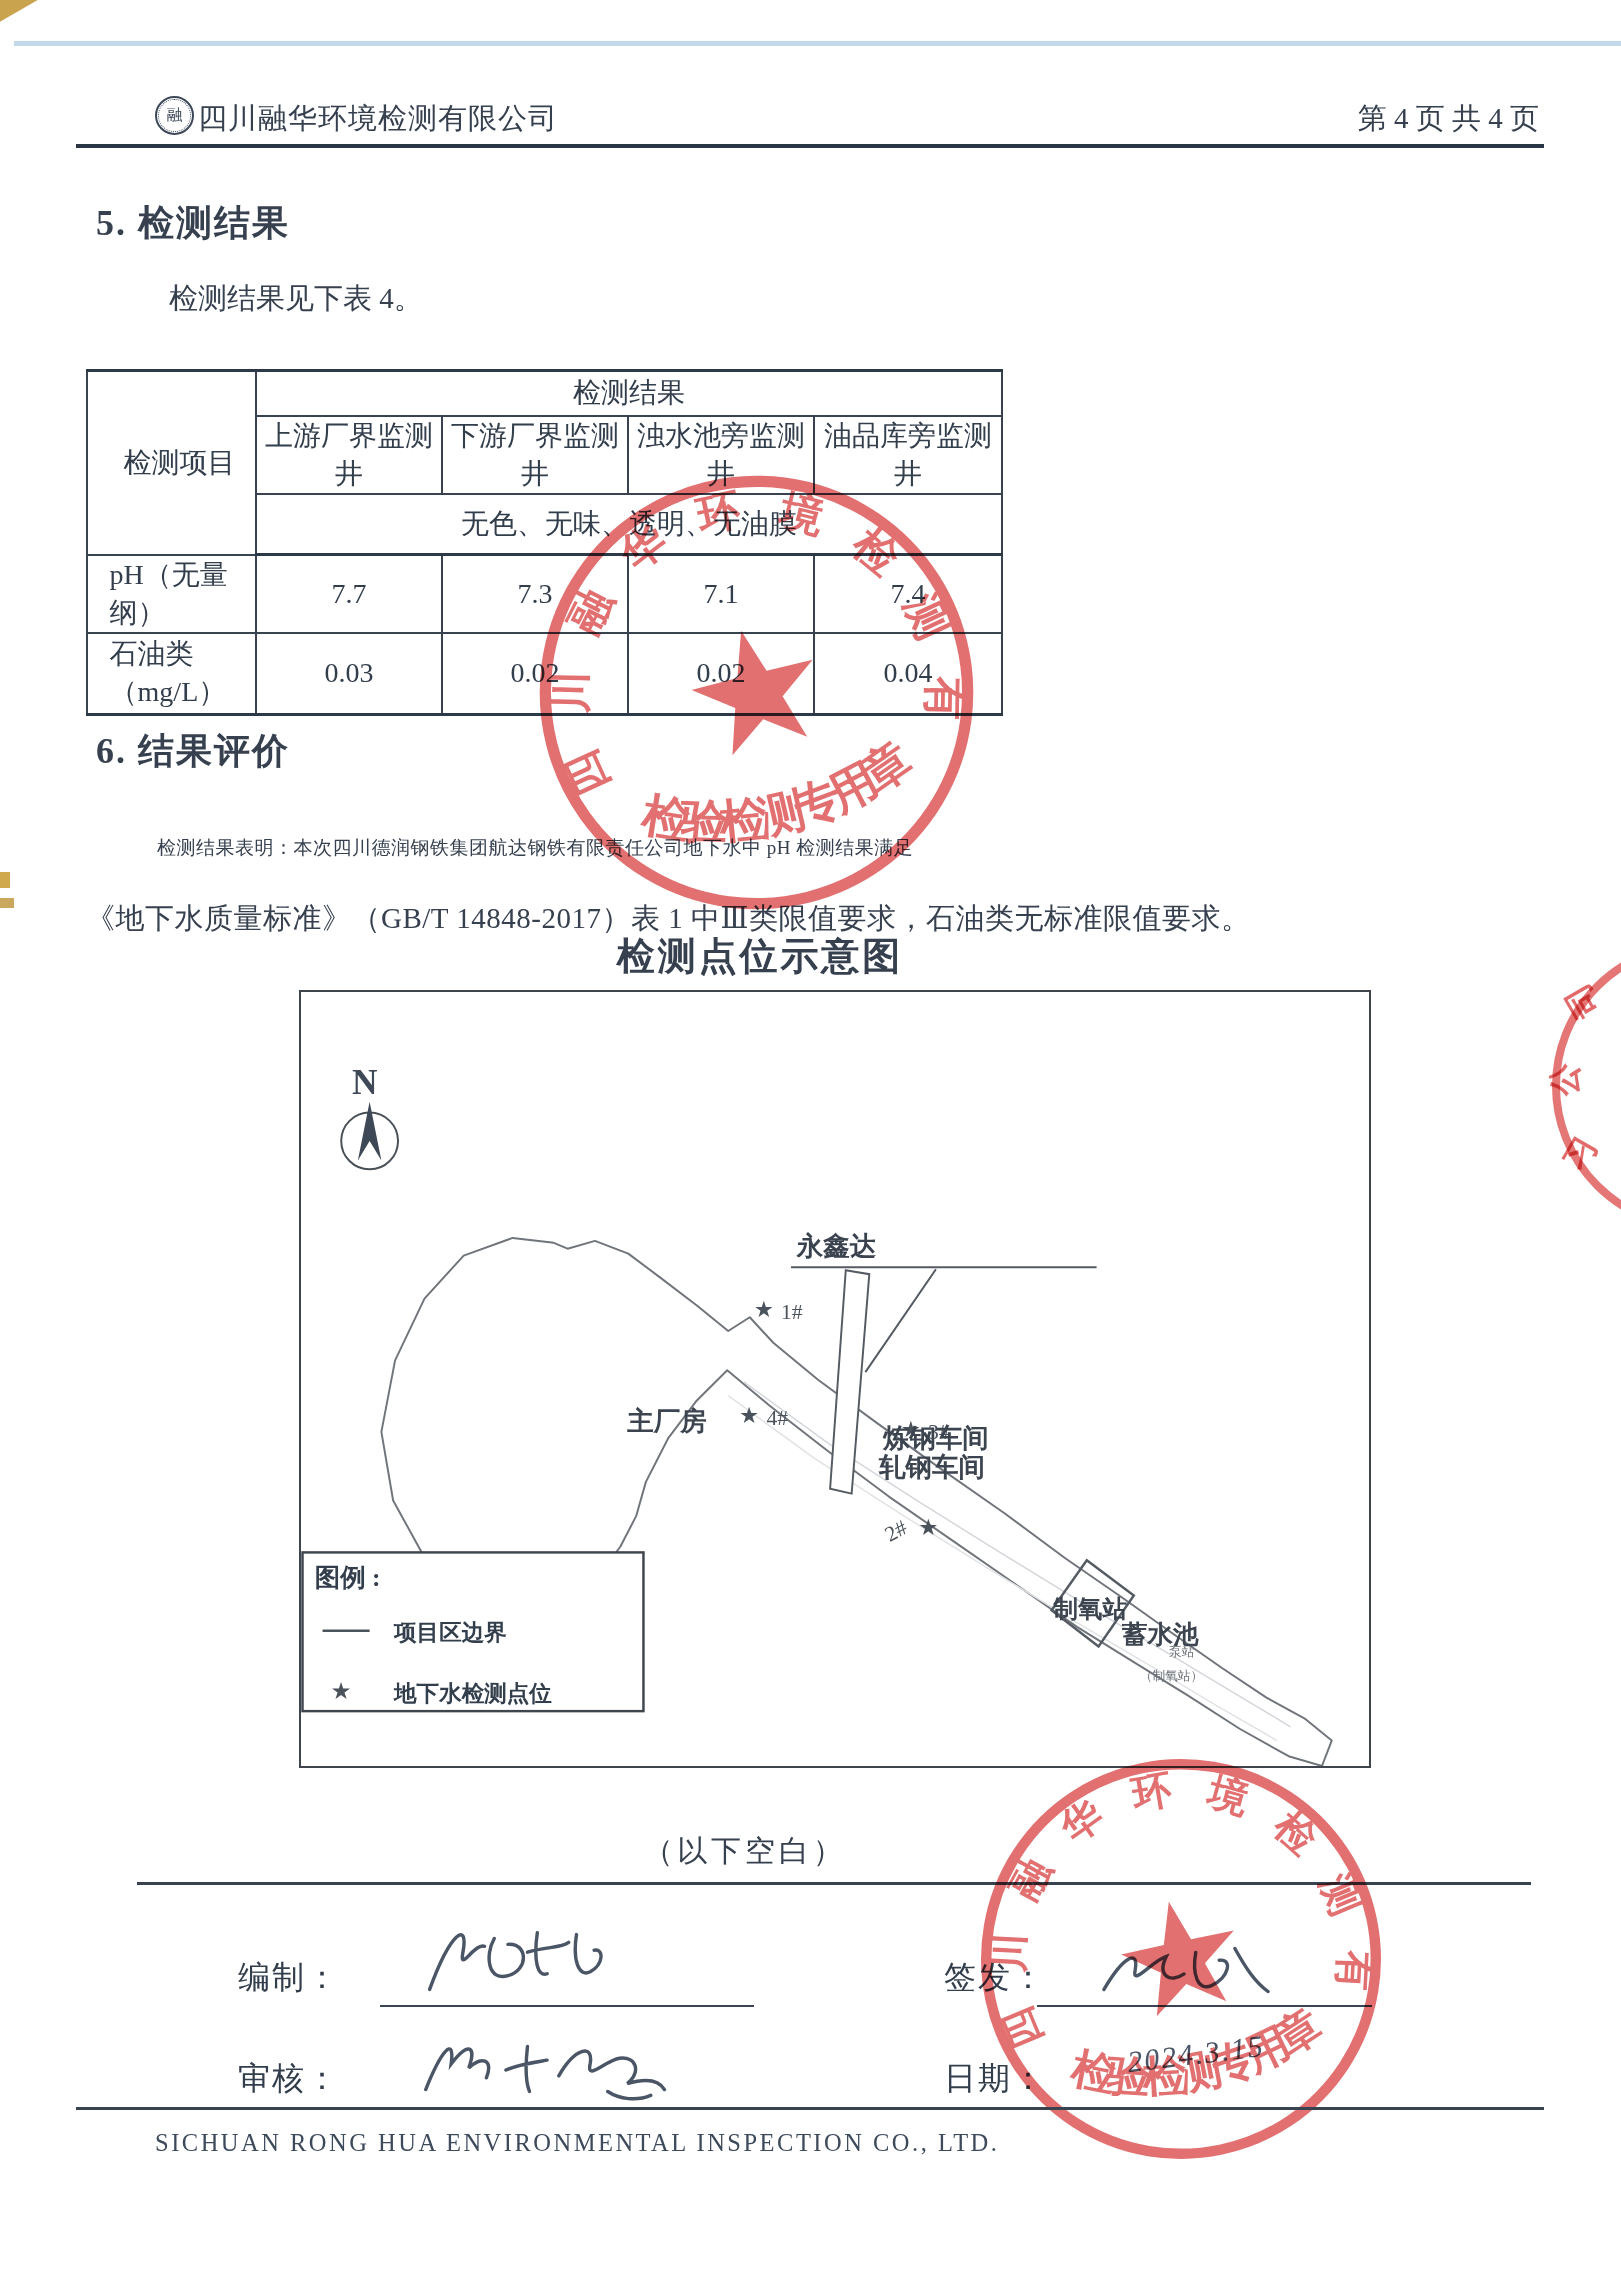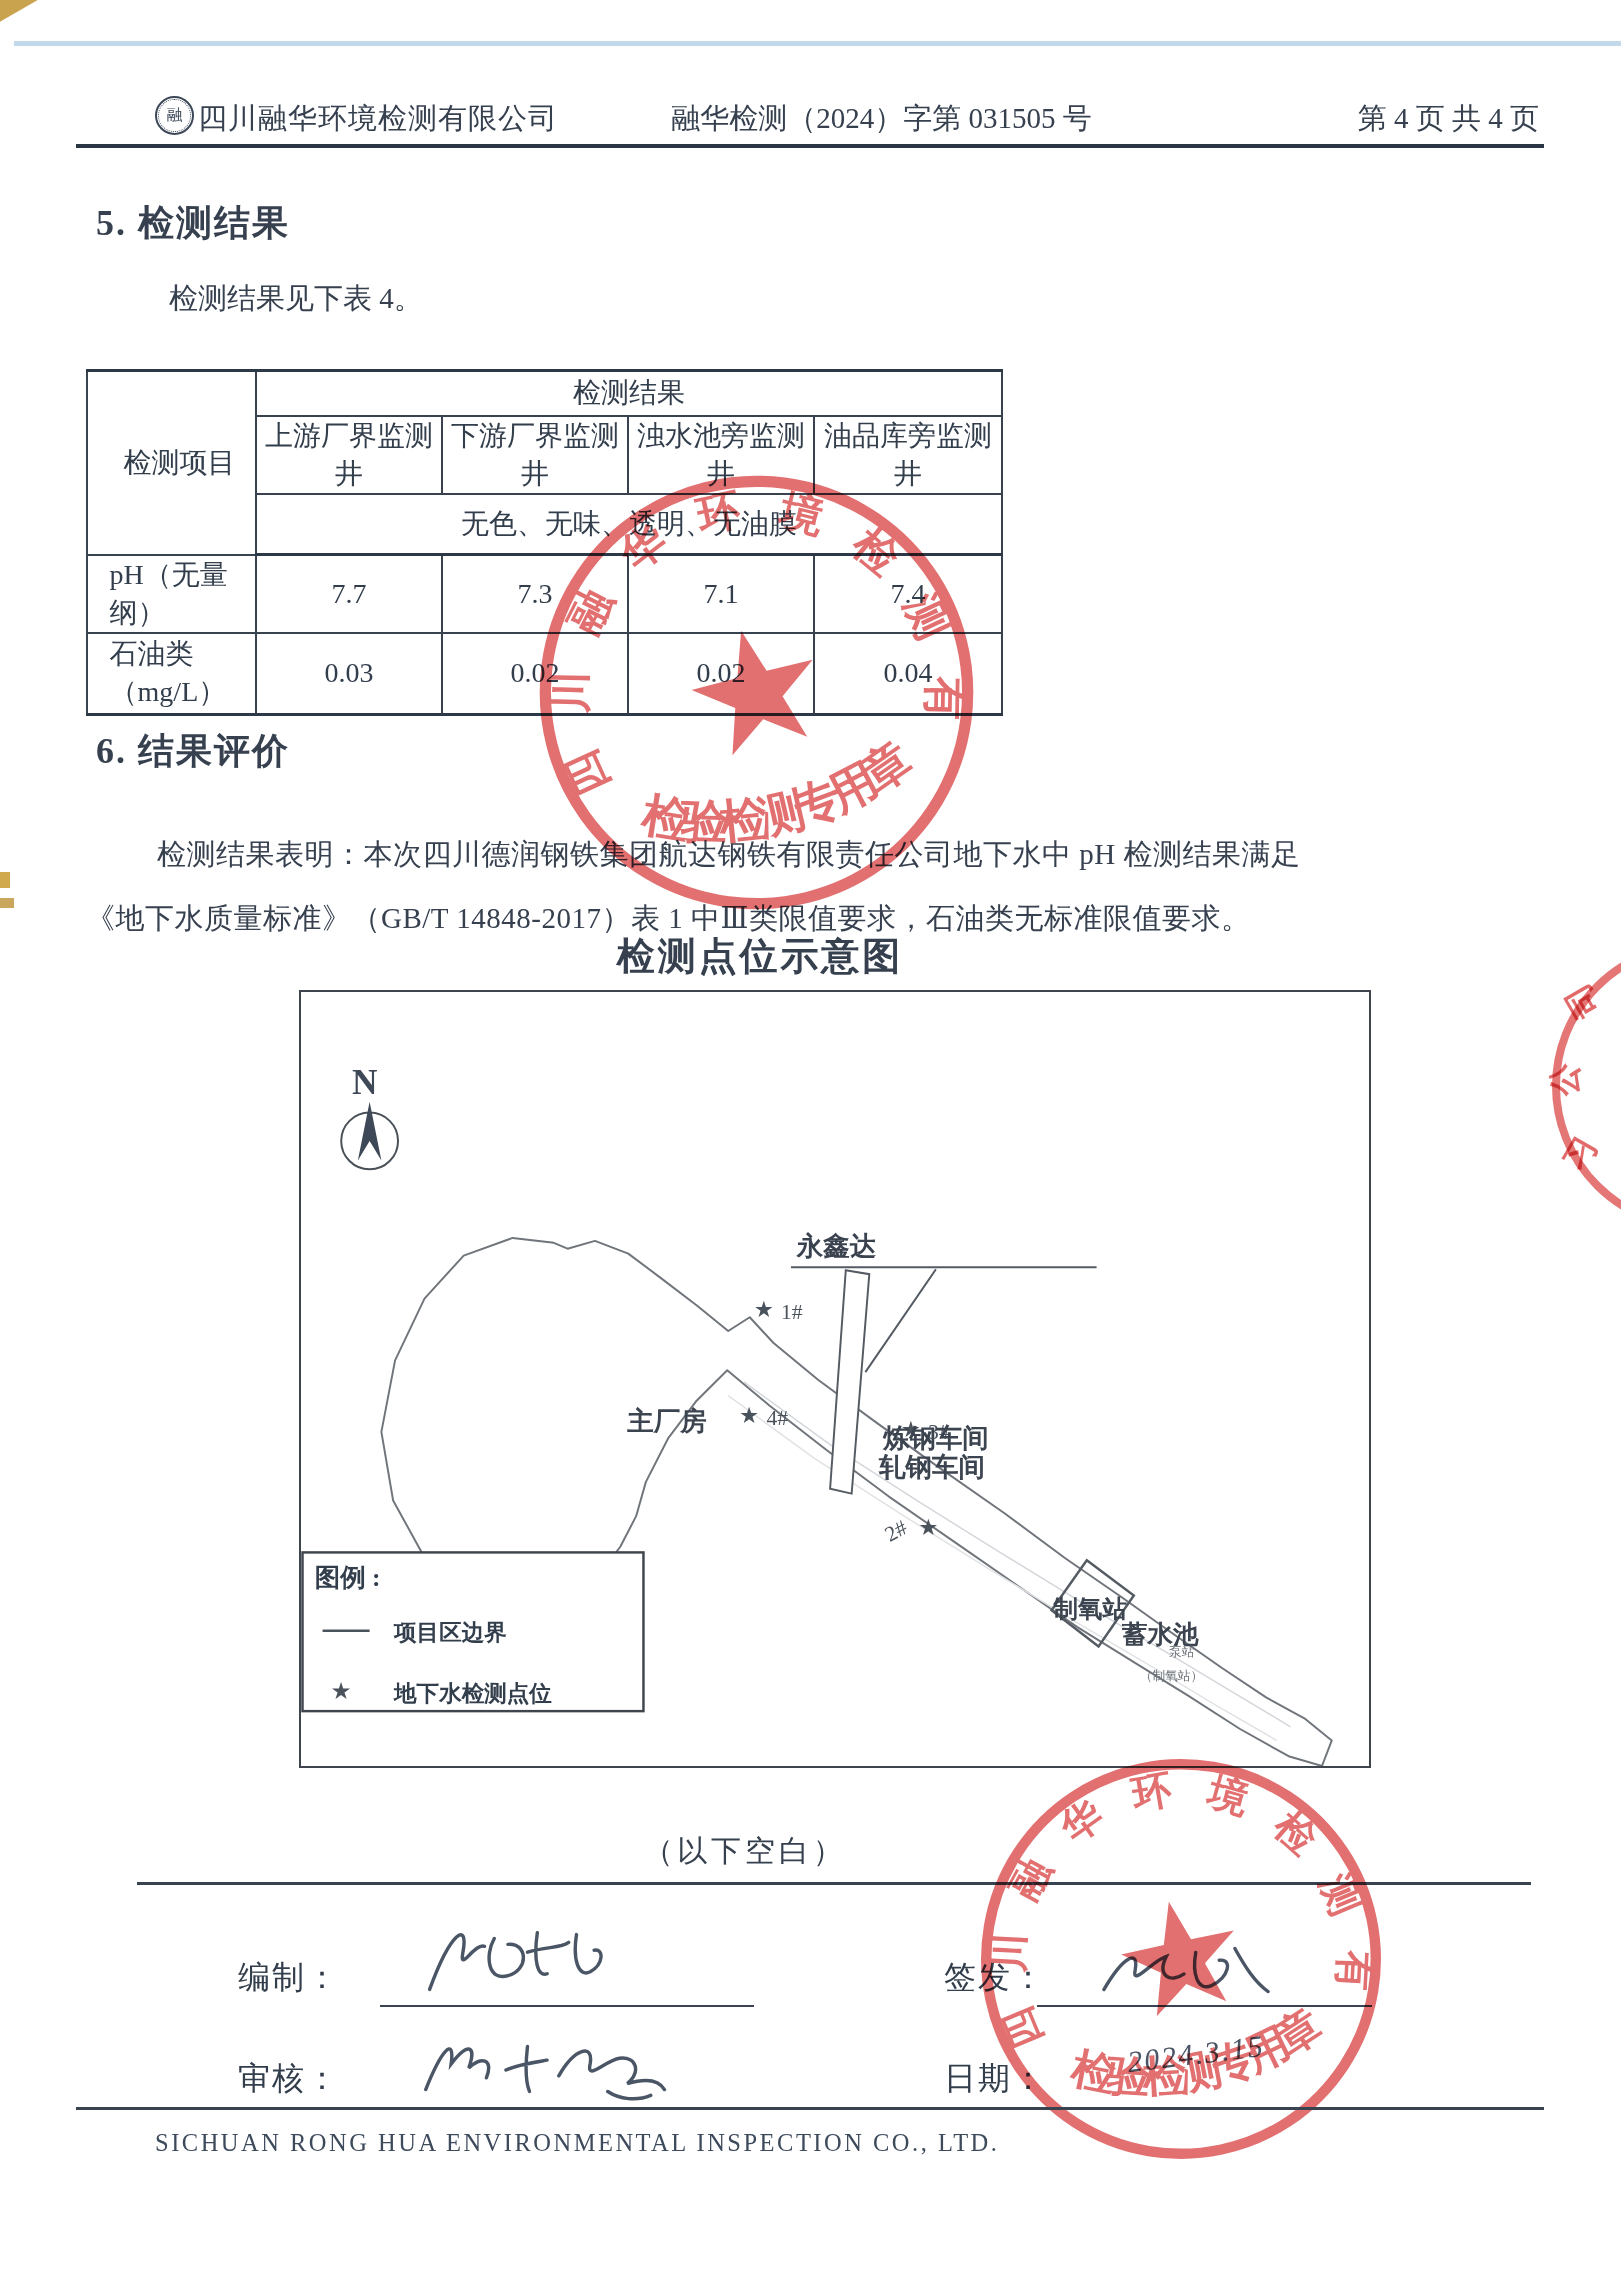--- a/index.html
+++ b/index.html
@@ -30,21 +30,21 @@
   
   .tbl{left:86px;top:369px;border-collapse:collapse;table-layout:fixed;width:915px;font-size:28px;color:#333e4c;}
   .tbl td{border:2px solid #39434f;text-align:center;padding:0;}
   .tbl .toprow td{border-top:3.9px solid #2e3947;}
   .tbl .thickbottom td{border-bottom:3.9px solid #2e3947;}
   .tbl .lastrow td{border-bottom:3.9px solid #2e3947;}
   .tbl .itemcell{text-align:center;padding-left:16px;}
   .tbl .leftlabel{text-align:left;padding-left:21.6px;}
   
   .s6-heading{left:96px;top:727px;}
-  .s6-p1{left:157px;top:835px;font-size:29px;letter-spacing:0.5px;}
+  .s6-p1{left:157px;top:835px;font-size:19px;letter-spacing:0.5px;}
   .s6-p2{left:86px;top:899px;font-size:29px;letter-spacing:0.5px;}
   .map-title{left:221px;top:931px;width:1078px;text-align:center;font-size:38px;font-weight:bold;letter-spacing:2.9px;}
   
   .map-box{left:299px;top:990px;width:1068px;height:774px;border:2.9px solid #3f454d;background:#fff;}
   .map-box svg{display:block;}
   
   .blank-note{left:0;top:1815px;width:1490px;text-align:center;font-size:30px;letter-spacing:3.9px;margin-top:16px;}
   .sig-rule{left:137px;top:1882px;width:1394px;height:2.9px;background:#39434f;}
   .sig-label{font-size:32px;letter-spacing:2px;color:#333e4c;}
   .sig-line{height:2px;background:#3a4454;}
@@ -67,21 +67,20 @@
 
   <div class="abs scan-blue-line"></div>
   <div class="abs scan-corner"></div>
   <div class="abs scan-dash1"></div>
   <div class="abs scan-dash2"></div>
 
   <div class="abs logo">
       <span>融</span>
     </div>
   <div class="abs hdr-company">四川融华环境检测有限公司</div>
-  <div class="abs hdr-doc">融华检测（2024）字第 031505 号</div>
   <div class="abs hdr-page">第 4 页 共 4 页</div>
   <div class="abs hdr-rule"></div>
 
   <div class="abs s-heading s5-heading">5. 检测结果</div>
   <div class="abs s5-intro">检测结果见下表 4。</div>
 
   <table class="abs tbl">
     <colgroup>
         <col style="width:169px">
         <col style="width:186px">

